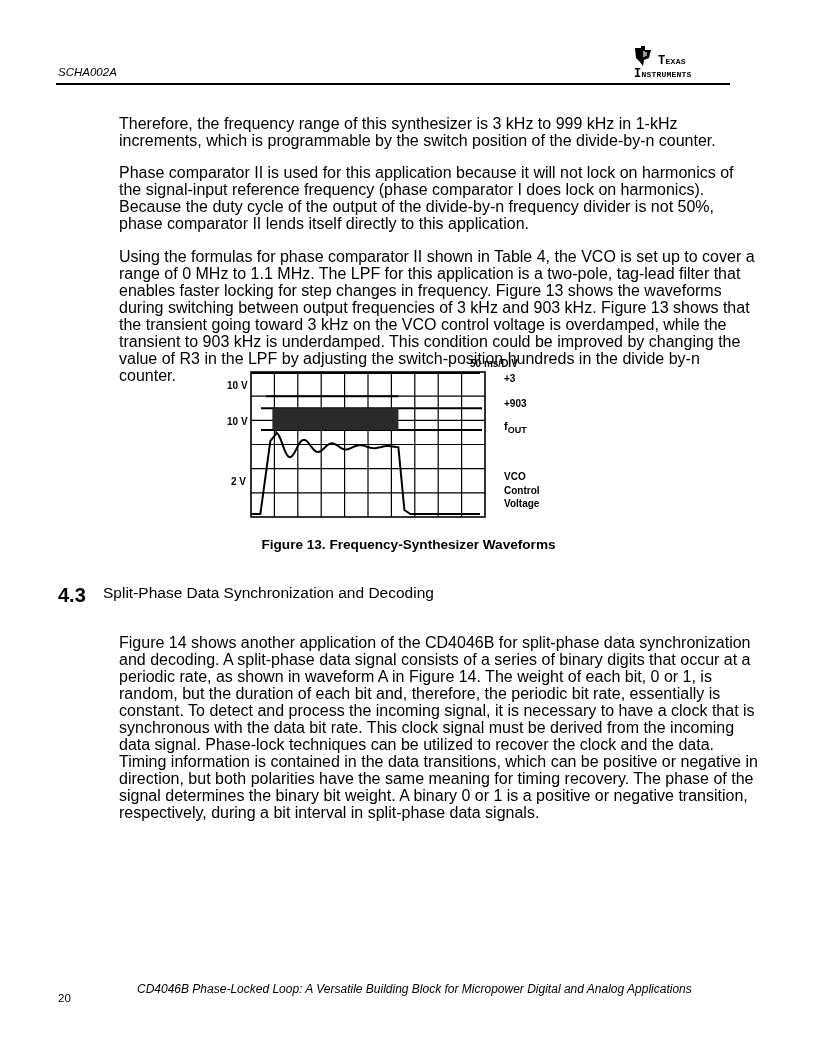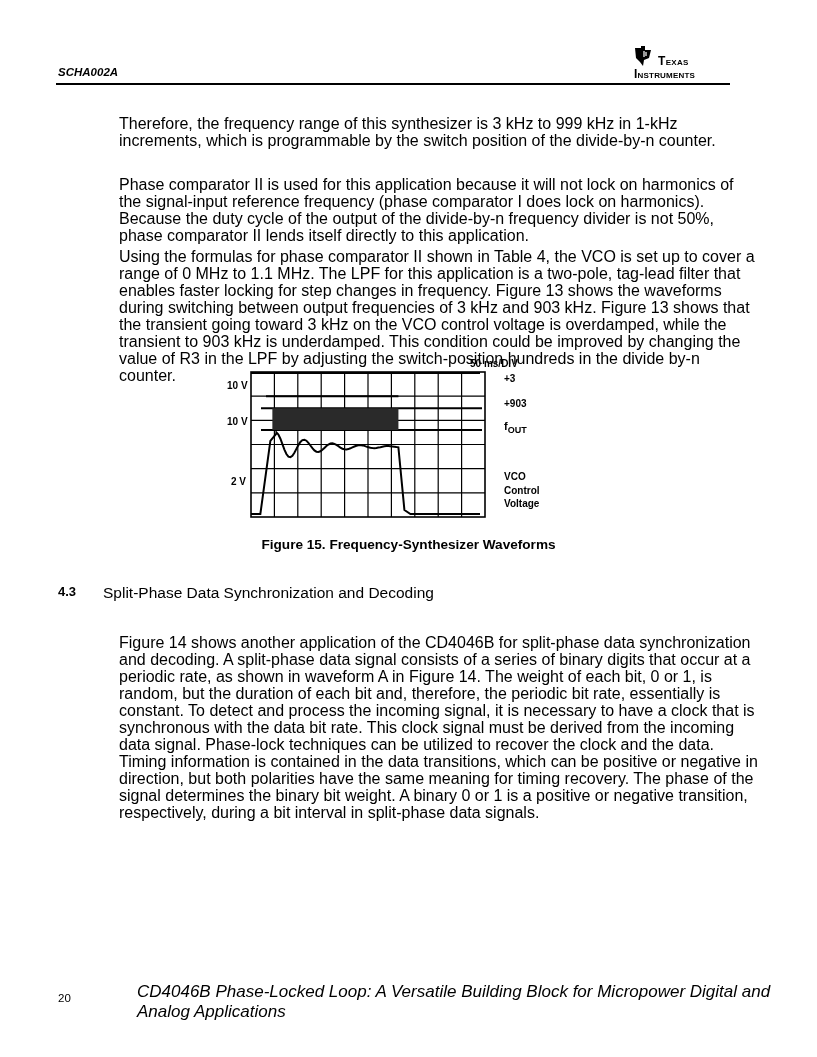--- a/index.html
+++ b/index.html
@@ -1,48 +1,48 @@
 <!DOCTYPE html>
 <html><head>
 <meta charset="utf-8">
 <style>
   html, body { margin: 0; padding: 0; background: #ffffff; }
   body { width: 817px; height: 1057px; position: relative; overflow: hidden;
          font-family: "Liberation Sans", sans-serif; color: #000; }
-  .header-id { position: absolute; left: 58px; top: 66px; font-size: 11.5px; font-style: italic; font-weight: bold; }
+  .header-id { position: absolute; left: 58px; top: 66px; font-size: 11.5px; font-style: italic; font-weight: normal; }
   .logo { position: absolute; left: 632px; top: 46px; width: 100px; height: 36px; }
   .logo-mark { position: absolute; left: 0; top: 0; width: 22px; height: 20px; }
   .logo-t1 { position: absolute; left: 26px; top: 8px; font-size: 12px; font-weight: bold; letter-spacing: 0.3px; }
   .logo-t2 { position: absolute; left: 2px; top: 21px; font-size: 12px; font-weight: bold; letter-spacing: 0.2px; }
   .header-rule { position: absolute; left: 56px; top: 83px; width: 674px; height: 2px; background: #000; }
   .para { position: absolute; left: 103px; width: 640px; font-size: 16px; line-height: 17px; margin: 16px; }
   .p1 { top: 99px; }
-  .p2 { top: 160px; }
+  .p2 { top: 148px; }
   .p3 { top: 232px; }
   .p4 { top: 618px; }
   .figure { position: absolute; left: 217px; top: 355px; width: 340px; height: 170px; }
   .fig-caption { position: absolute; left: 0; width: 817px; top: 537px; text-align: center; font-weight: bold; font-size: 13.6px; }
-  .section-num { position: absolute; left: 58px; top: 584px; font-weight: bold; font-size: 13px; }
+  .section-num { position: absolute; left: 58px; top: 584px; font-weight: bold; font-size: 20px; }
   .section-title { position: absolute; left: 103px; top: 584px; font-weight: normal; font-size: 15.5px; }
   .footer-page { position: absolute; left: 58px; top: 982px; font-size: 11.5px; margin-top: 10px; }
-  .footer-title { position: absolute; left: 137px; top: 982px; font-size: 17px; font-style: italic; }
+  .footer-title { position: absolute; left: 137px; top: 982px; font-size: 12px; font-style: italic; }
   svg text { font-family: "Liberation Sans", sans-serif; }
 </style>
 </head>
 <body>
 
 <div class="header-id">SCHA002A</div>
 
 <div class="logo">
   <svg class="logo-mark" viewBox="0 0 22 20">
     <path d="M3 2 L9 2 L9 0 L13 0 L13 4 L19 4 L17 12 L12 14 L11 20 L8 16 L4 12 Z" fill="#000"></path>
     <path d="M12 5 L12 11 M14 6 L14 10" stroke="#fff" stroke-width="1.2"></path>
   </svg>
-  <span class="logo-t1" style="font-variant: small-caps;">Texas</span>
-  <span class="logo-t2" style="font-variant: small-caps;">Instruments</span>
+  <span class="logo-t1" style="font-variant: small-caps; font-family: Liberation Mono, monospace;">Texas</span>
+  <span class="logo-t2" style="font-variant: small-caps; font-family: Liberation Mono, monospace;">Instruments</span>
 </div>
 
 <div class="header-rule"></div>
 
 <p class="para p1">Therefore, the frequency range of this synthesizer is 3 kHz to 999 kHz in 1-kHz increments, which is programmable by the switch position of the divide-by-n counter.</p>
 <p class="para p2">Phase comparator II is used for this application because it will not lock on harmonics of the signal-input reference frequency (phase comparator I does lock on harmonics). Because the duty cycle of the output of the divide-by-n frequency divider is not 50%, phase comparator II lends itself directly to this application.</p>
 <p class="para p3">Using the formulas for phase comparator II shown in Table 4, the VCO is set up to cover a range of 0 MHz to 1.1 MHz. The LPF for this application is a two-pole, tag-lead filter that enables faster locking for step changes in frequency. Figure 13 shows the waveforms during switching between output frequencies of 3 kHz and 903 kHz. Figure 13 shows that the transient going toward 3 kHz on the VCO control voltage is overdamped, while the transient to 903 kHz is underdamped. This condition could be improved by changing the value of R3 in the LPF by adjusting the switch-position hundreds in the divide by-n counter.</p>
 
 <div class="figure">
   <svg id="scope" width="340" height="170" viewBox="0 0 340 170">
@@ -77,20 +77,20 @@
         <line x1="34" y1="18" x2="263" y2="18" stroke="#000" stroke-width="2"></line>
         <line x1="49" y1="41.16666666666667" x2="181.42" y2="41.16666666666667" stroke="#000" stroke-width="2"></line>
         <line x1="44" y1="53.25" x2="265" y2="53.25" stroke="#000" stroke-width="2"></line>
         <line x1="44" y1="75" x2="265" y2="75" stroke="#000" stroke-width="2"></line>
         <rect x="55.36" y="53.25" width="126.06" height="21.75" fill="#2a2a2a"></rect>
         <path d="M 34 159 L 43.36 159 L 53.36 85.875 L 59.36 78.625 L 59.4 77.4 L 61.4 79.5 L 63.4 83.7 L 65.4 89.1 L 67.4 94.6 L 69.4 99.0 L 71.4 101.6 L 73.4 102.1 L 75.4 100.7 L 77.4 97.7 L 79.4 93.9 L 81.4 90.1 L 83.4 87.0 L 85.4 85.1 L 87.4 84.7 L 89.4 85.7 L 91.4 87.9 L 93.4 90.5 L 95.4 93.2 L 97.4 95.4 L 99.4 96.7 L 101.4 97.0 L 103.4 96.3 L 105.4 94.8 L 107.4 92.9 L 109.4 91.0 L 111.4 89.5 L 113.4 88.5 L 115.4 88.3 L 117.4 88.9 L 119.4 89.9 L 121.4 91.2 L 123.4 92.6 L 125.4 93.7 L 127.4 94.3 L 129.4 94.4 L 131.4 94.1 L 133.4 93.3 L 135.4 92.4 L 137.4 91.5 L 139.4 90.7 L 141.4 90.2 L 143.4 90.1 L 145.4 90.4 L 147.4 90.9 L 149.4 91.6 L 151.4 92.2 L 153.4 92.8 L 155.4 93.1 L 157.4 93.2 L 159.4 93.0 L 161.4 92.6 L 163.4 92.2 L 165.4 91.7 L 167.4 91.3 L 169.4 91.1 L 171.4 91.0 L 173.4 91.2 L 175.4 91.4 L 177.4 91.7 L 179.4 92.1 L 181.4 92.3 L 187.42 155 L 193.42 159 L 263 159" fill="none" stroke="#000" stroke-width="2"></path>
       </g>
   </svg>
 </div>
 
-<div class="fig-caption">Figure 15.  Frequency-Synthesizer Waveforms</div>
+<div class="fig-caption">Figure 13.  Frequency-Synthesizer Waveforms</div>
 
 <div class="section-num">4.3</div>
 <div class="section-title">Split-Phase Data Synchronization and Decoding</div>
 <p class="para p4">Figure 14 shows another application of the CD4046B for split-phase data synchronization and decoding. A split-phase data signal consists of a series of binary digits that occur at a periodic rate, as shown in waveform A in Figure 14. The weight of each bit, 0 or 1, is random, but the duration of each bit and, therefore, the periodic bit rate, essentially is constant. To detect and process the incoming signal, it is necessary to have a clock that is synchronous with the data bit rate. This clock signal must be derived from the incoming data signal. Phase-lock techniques can be utilized to recover the clock and the data. Timing information is contained in the data transitions, which can be positive or negative in direction, but both polarities have the same meaning for timing recovery. The phase of the signal determines the binary bit weight. A binary 0 or 1 is a positive or negative transition, respectively, during a bit interval in split-phase data signals.</p>
 
 <div class="footer-page">20</div>
 <div class="footer-title">CD4046B Phase-Locked Loop: A Versatile Building Block for Micropower Digital and Analog Applications</div>
 
 </body></html>

